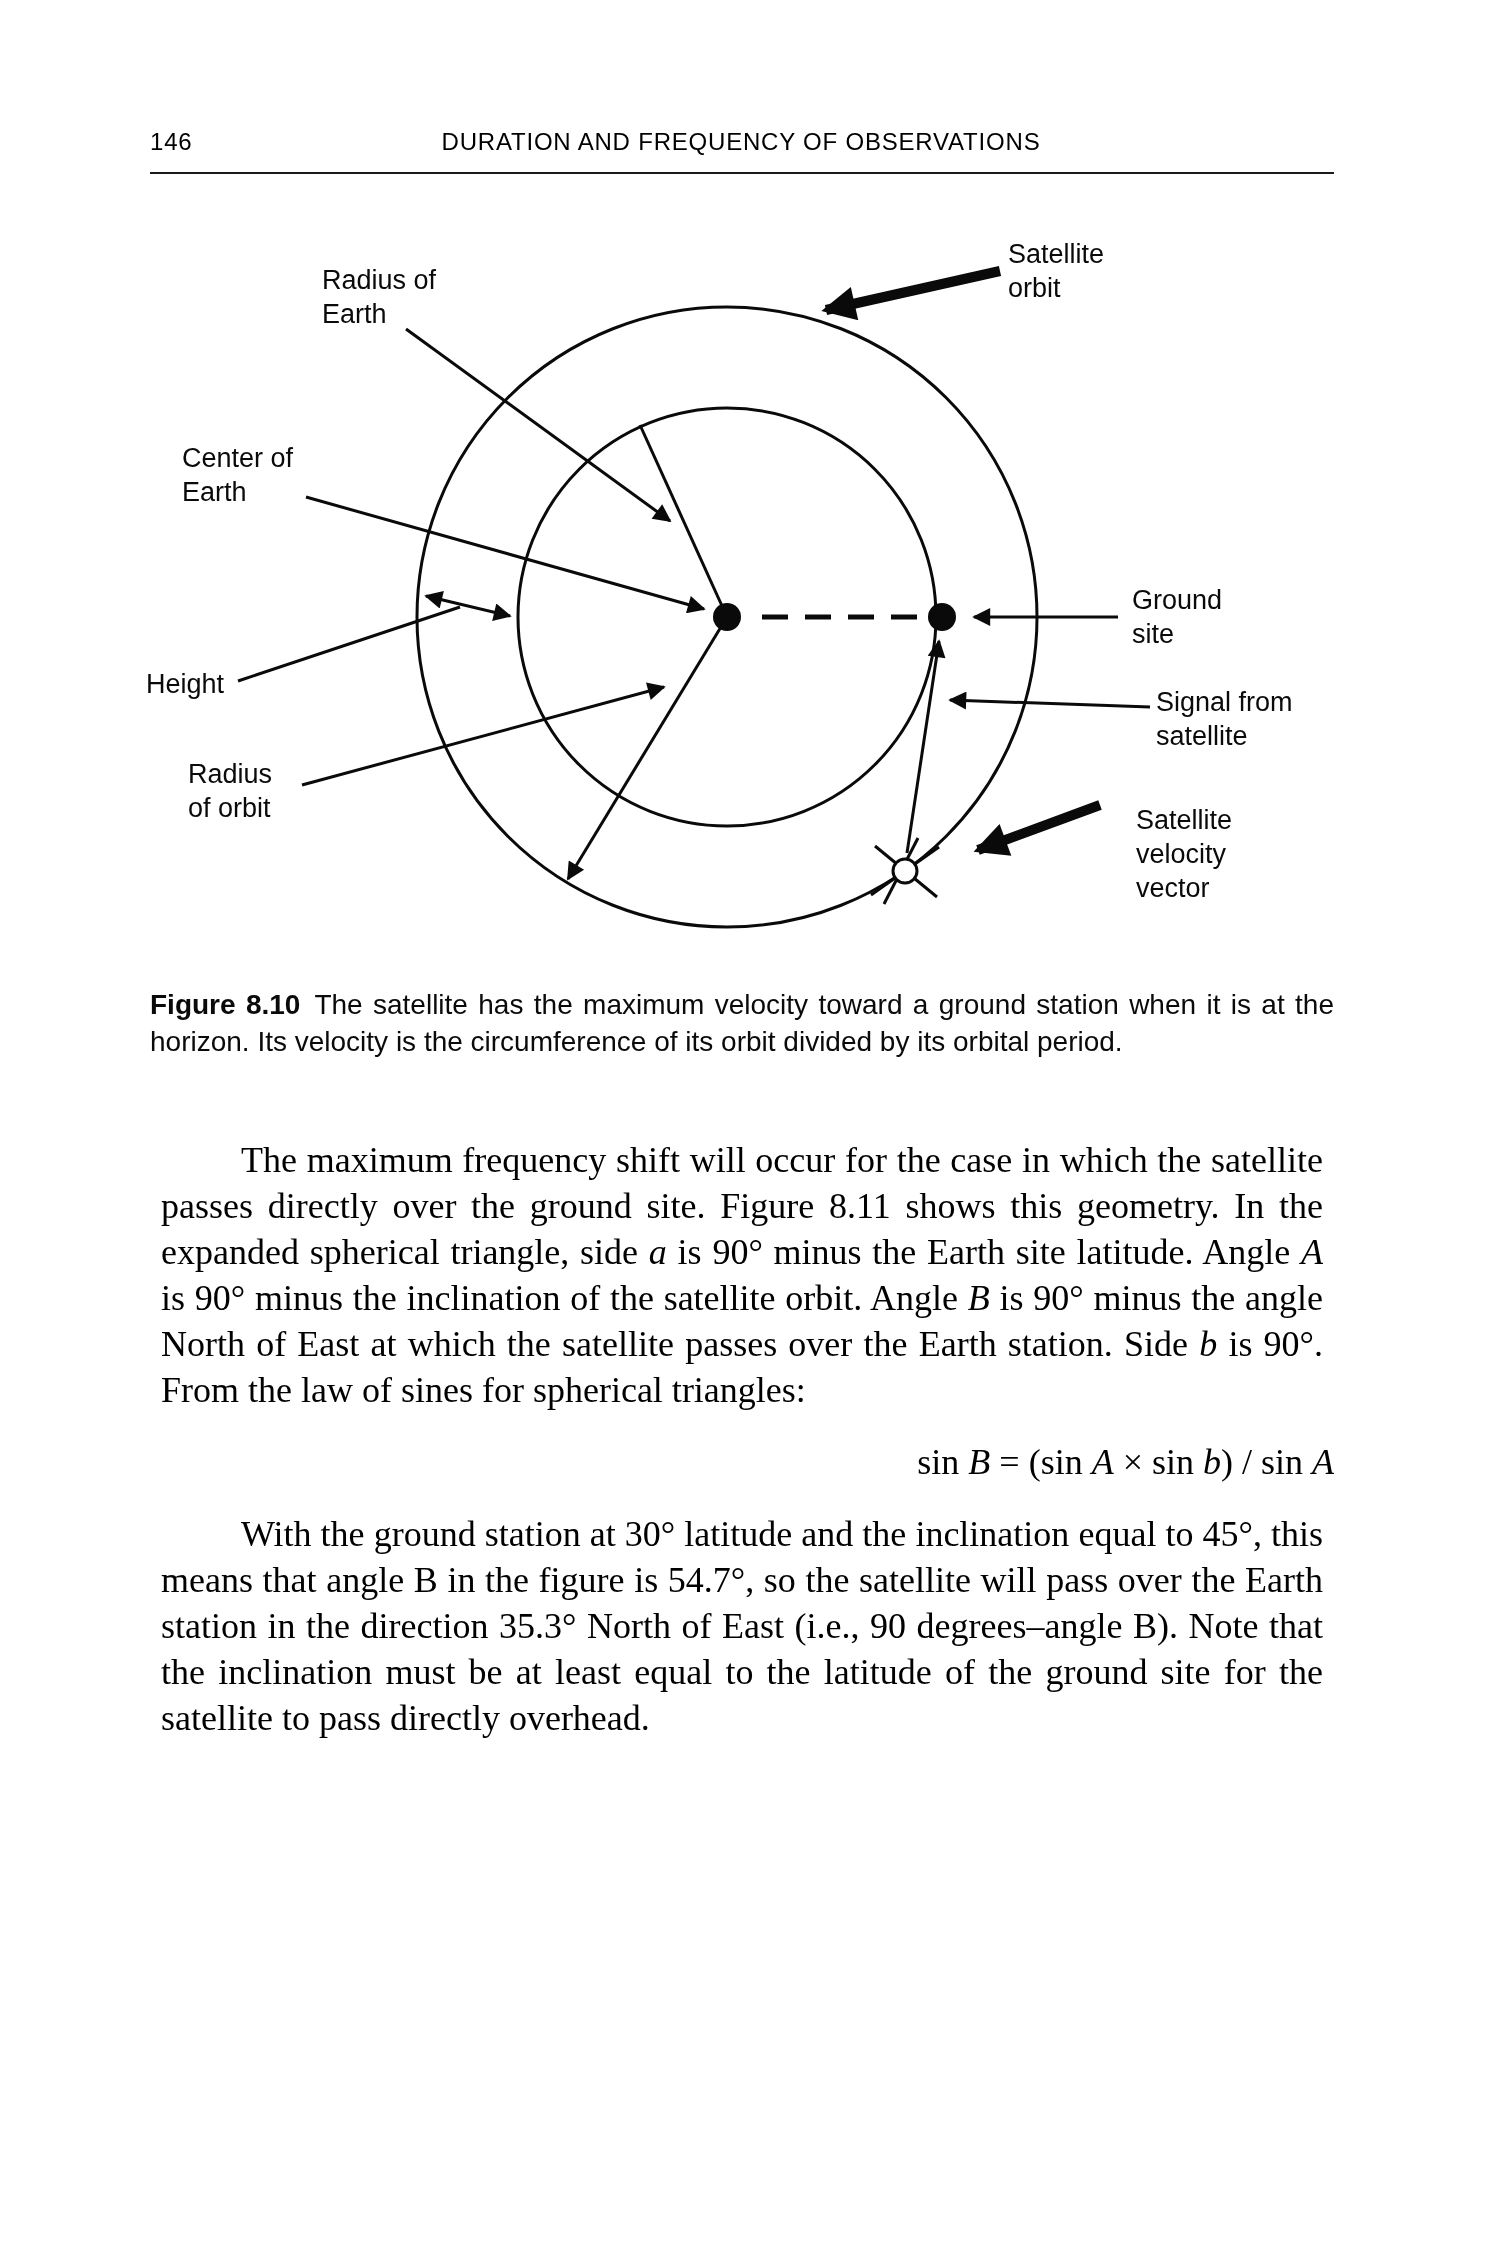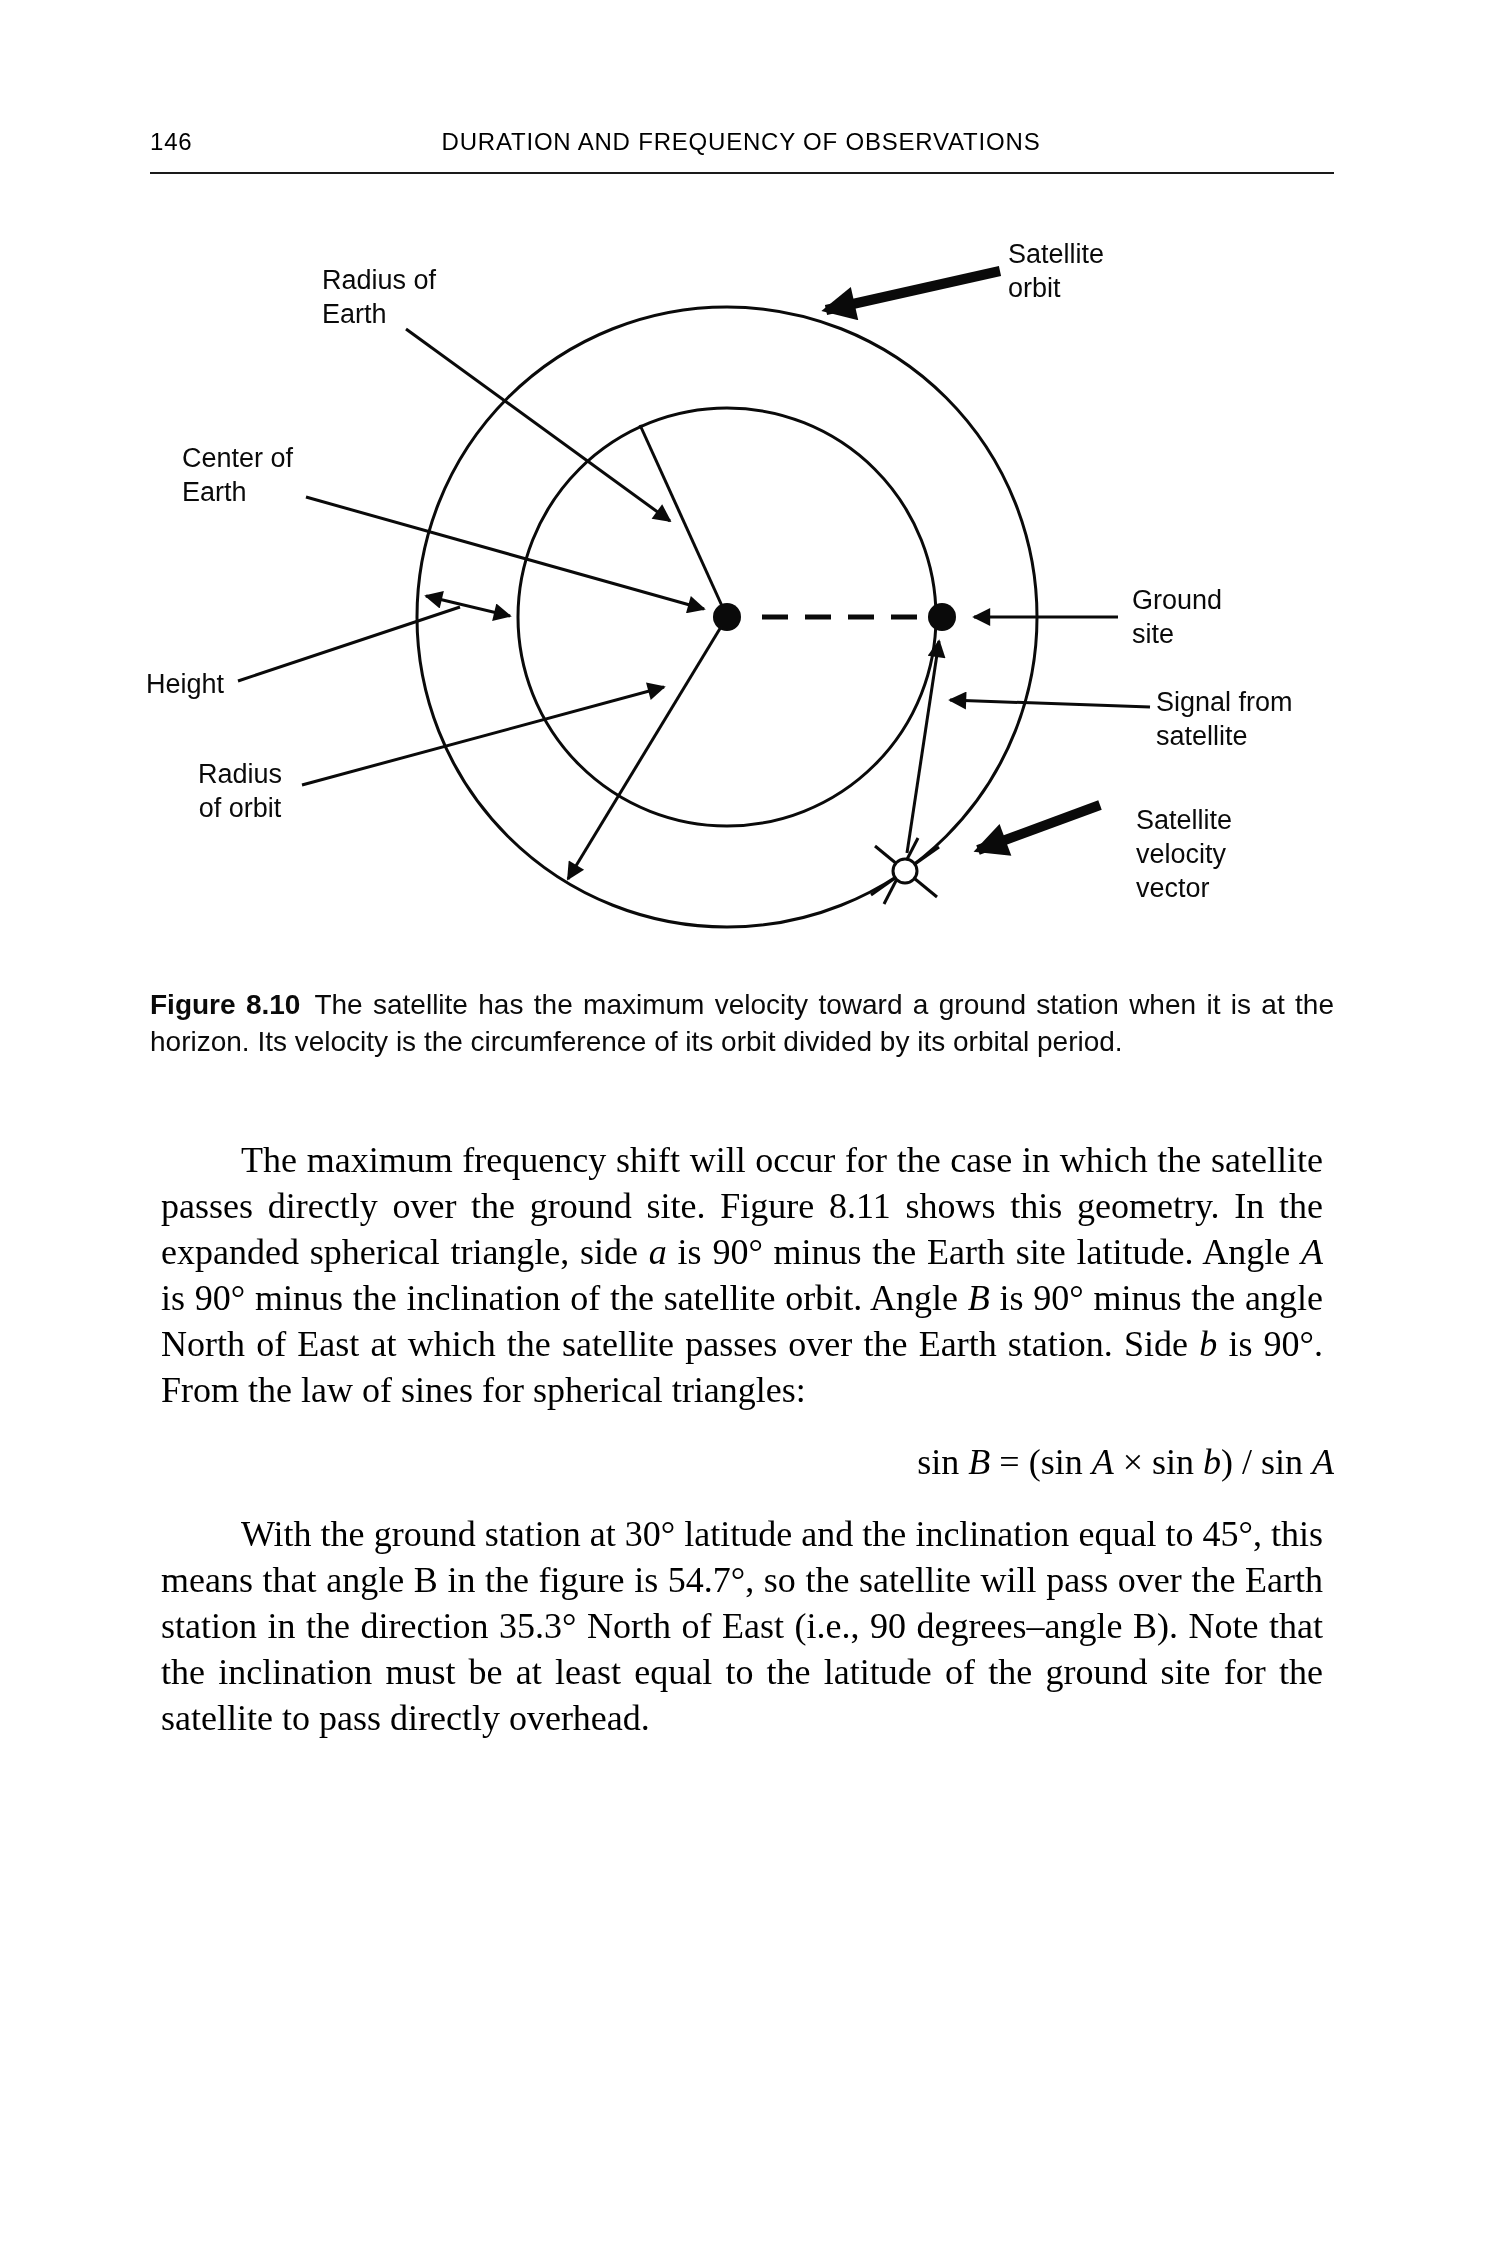--- a/index.html
+++ b/index.html
@@ -112,21 +112,21 @@
 Earth</div>
     <div class="dlabel" style="left:898px;top:12px;">Satellite
 orbit</div>
     <div class="dlabel" style="left:72px;top:216px;">Center of
 Earth</div>
     <div class="dlabel" style="left:1022px;top:358px;">Ground
 site</div>
     <div class="dlabel" style="left:1046px;top:460px;">Signal from
 satellite</div>
     <div class="dlabel" style="left:36px;top:442px;">Height</div>
-    <div class="dlabel" style="left:88px;top:532px;text-align:center;">Radius
+    <div class="dlabel" style="left:78px;top:532px;">Radius
 of orbit</div>
     <div class="dlabel" style="left:1026px;top:578px;">Satellite
 velocity
 vector</div>
   </div>
 
   <div class="caption">
     <span class="caplabel">Figure 8.10</span><span class="captext">The satellite has the maximum velocity toward a ground station when it is at the horizon. Its velocity is the circumference of its orbit divided by its orbital period.</span>
   </div>
 

